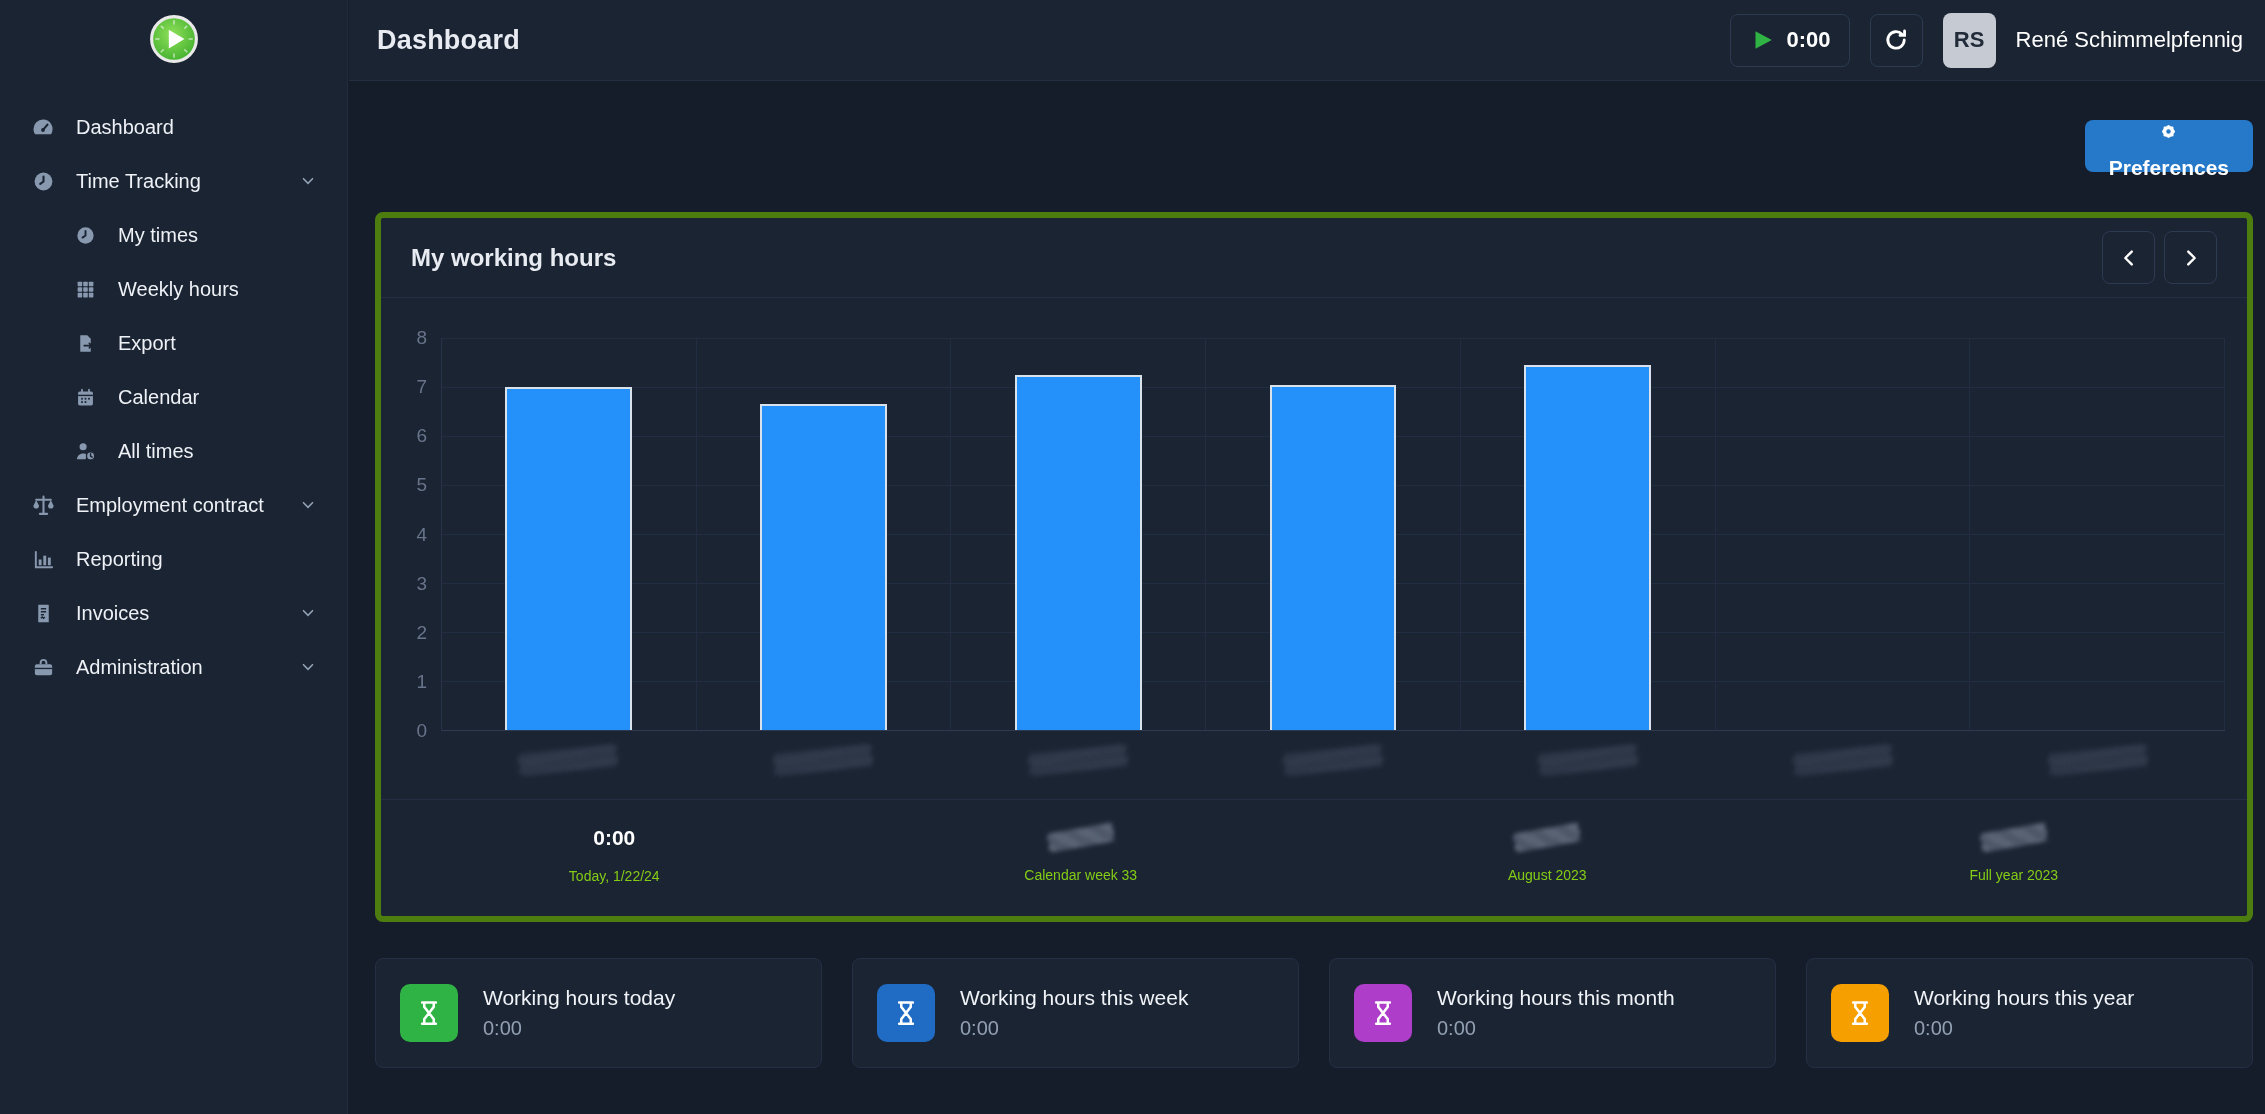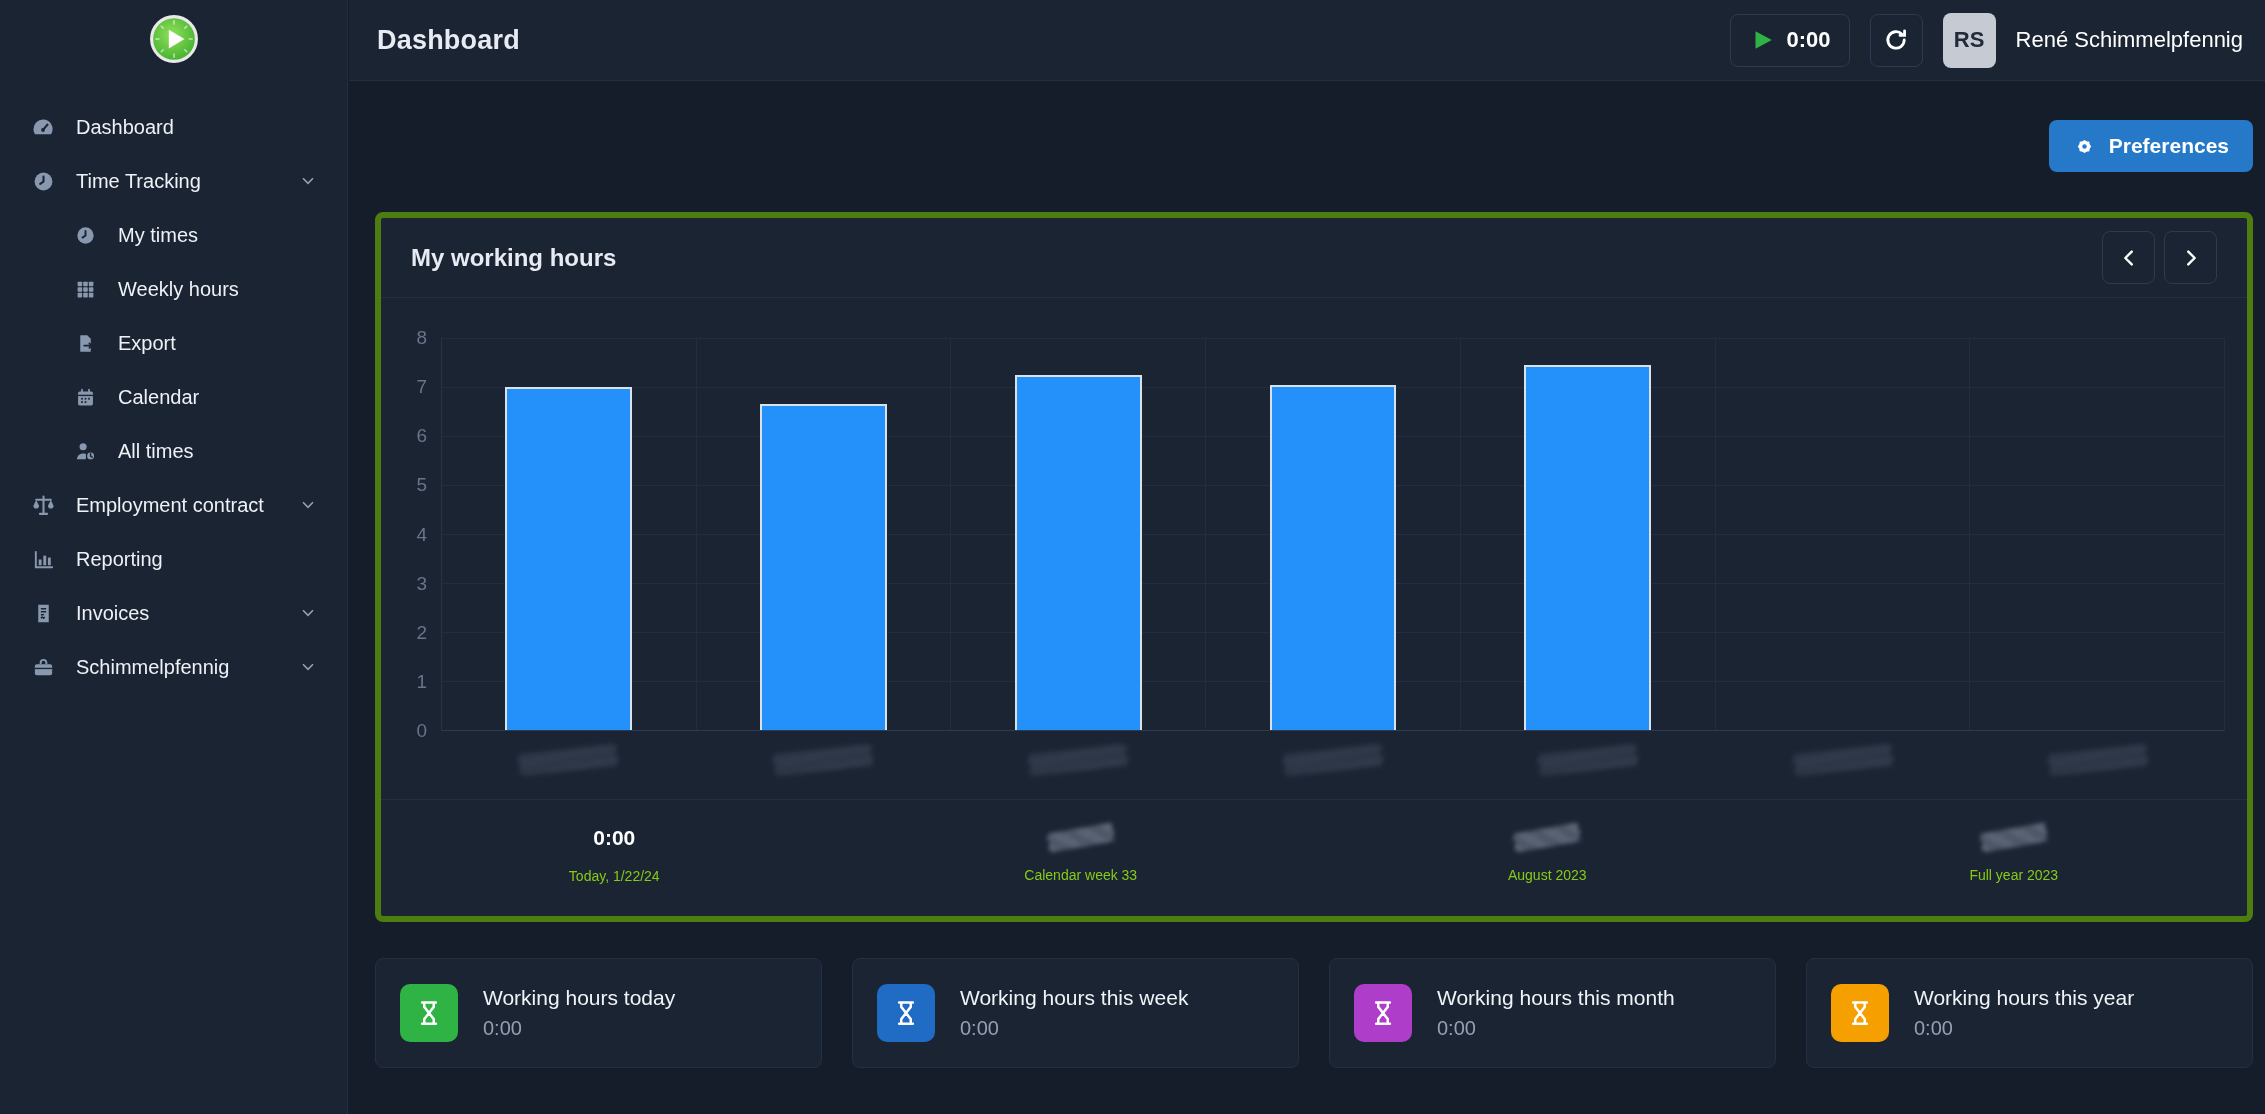--- a/index.html
+++ b/index.html
@@ -51,20 +51,21 @@
   .user-name { font-size:22px; color:#fff; cursor:pointer; }
 
   
   .content { position:absolute; left:349px; top:82px; right:0; bottom:0; padding:0 12px 0 26px; }
   .prefs-row { display:flex; justify-content:flex-end; margin-top:38px; }
   .prefs-btn {
     height:52px; padding:0 24px; display:flex; align-items:center; gap:13px;
     background:#2678c8; border:none; border-radius:8px; color:#fff;
     font-size:21px; font-weight:600; cursor:pointer;
     font-family:"Liberation Sans", sans-serif;
+    flex-direction:column;
   }
 
   
   .panel {
     margin-top:40px; background:#1b2433; border:6px solid #4d7c0f; border-radius:8px;
   }
   .panel-head {
     height:80px; display:flex; align-items:center; padding:0 30px;
     border-bottom:1px solid #242f44;
   }
@@ -296,21 +297,21 @@
     </div>
 
     <div class="menu-item">
       <span class="mi-icon">
         <svg width="23" height="23" viewBox="0 0 24 24" fill="currentColor">
           <rect x="3" y="8.5" width="18" height="11.5" rx="2"></rect>
           <path d="M9 8.5V7a3 3 0 0 1 3-3 3 3 0 0 1 3 3v1.5" stroke="currentColor" stroke-width="2" fill="none"></path>
           <path d="M3 13h18" stroke="#1b2433" stroke-width="1.4"></path>
         </svg>
       </span>
-      <span>Schimmelpfennig</span>
+      <span>Administration</span>
       <span class="chev">
         <svg width="18" height="18" viewBox="0 0 24 24" fill="none" stroke="currentColor" stroke-width="2.2" stroke-linecap="round">
             <path d="M6 9l6 6 6-6"></path>
           </svg>
       </span>
     </div>
 
   </nav>
 </aside>
 

